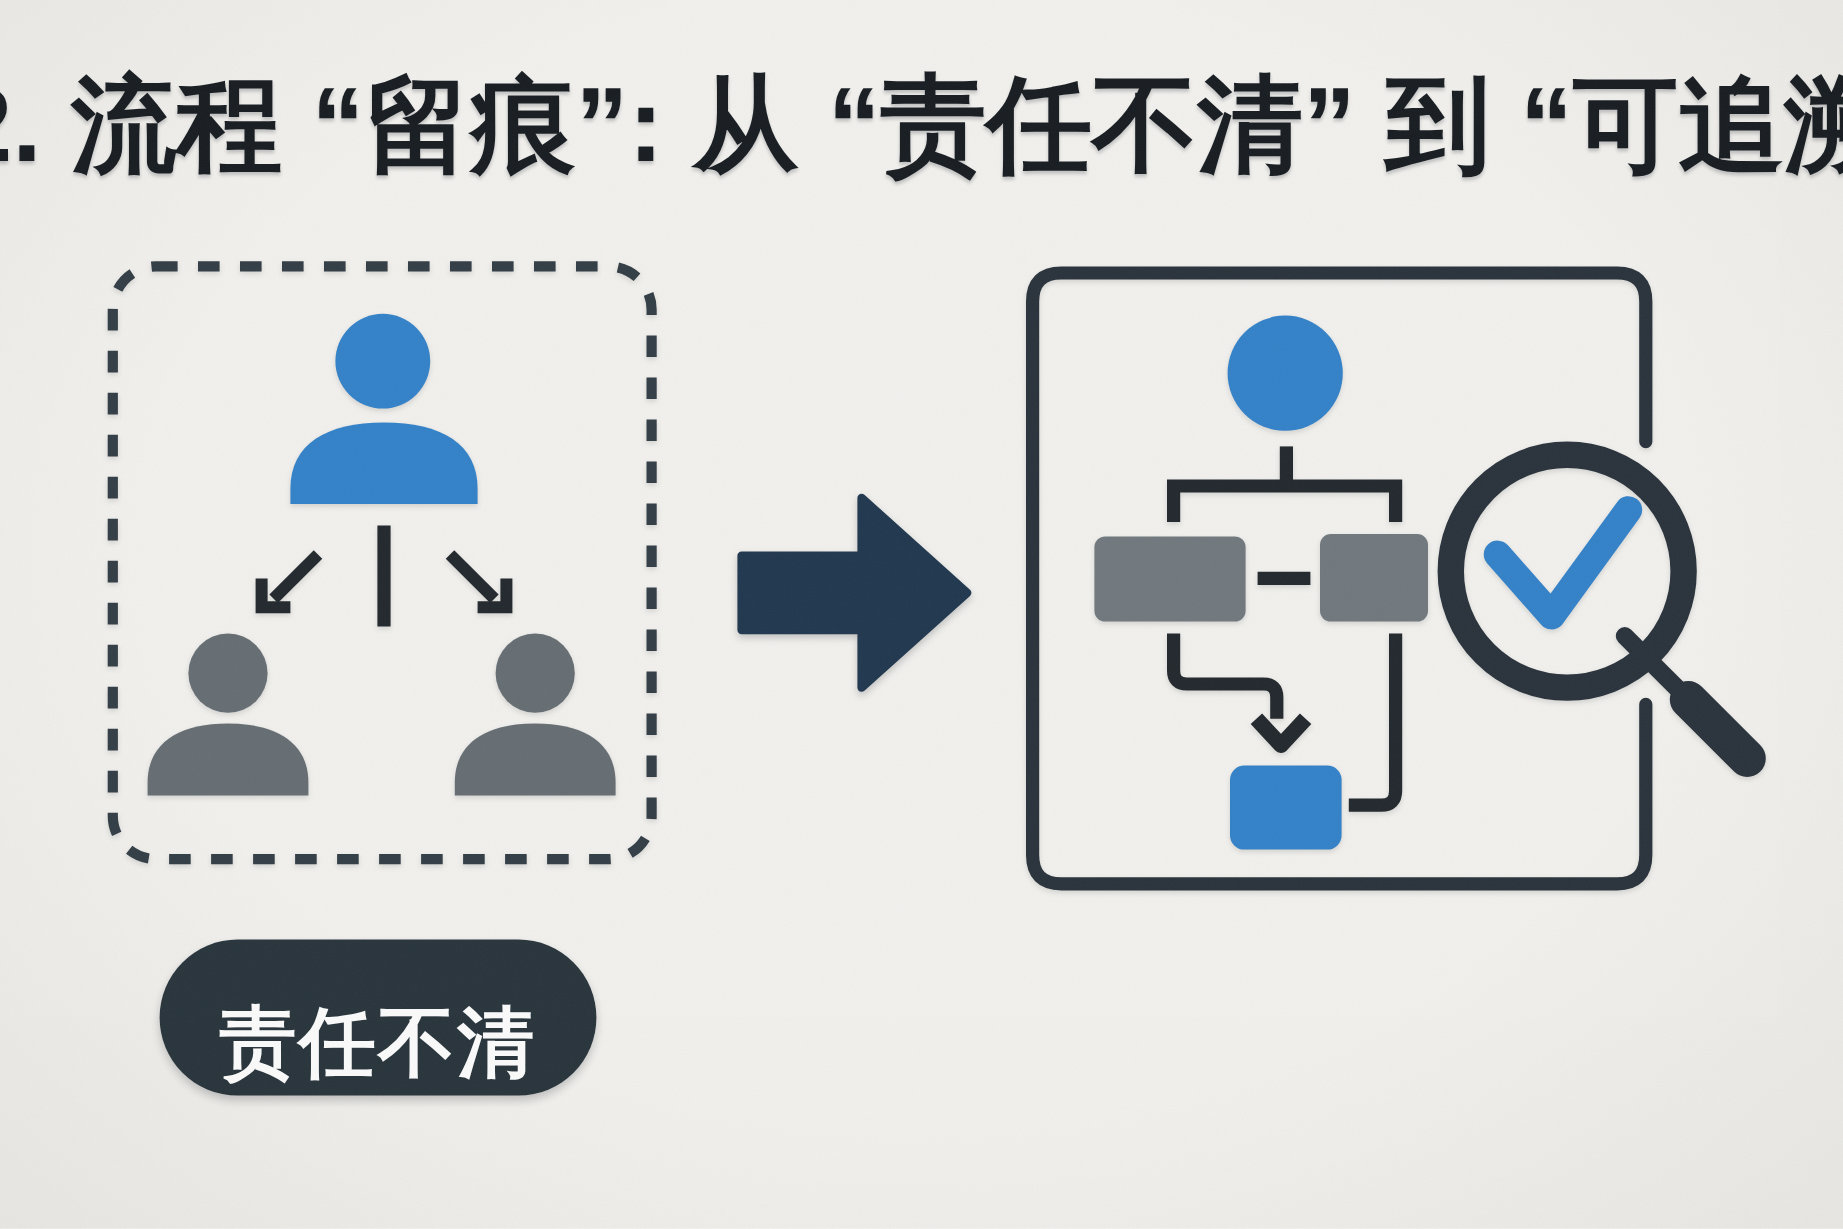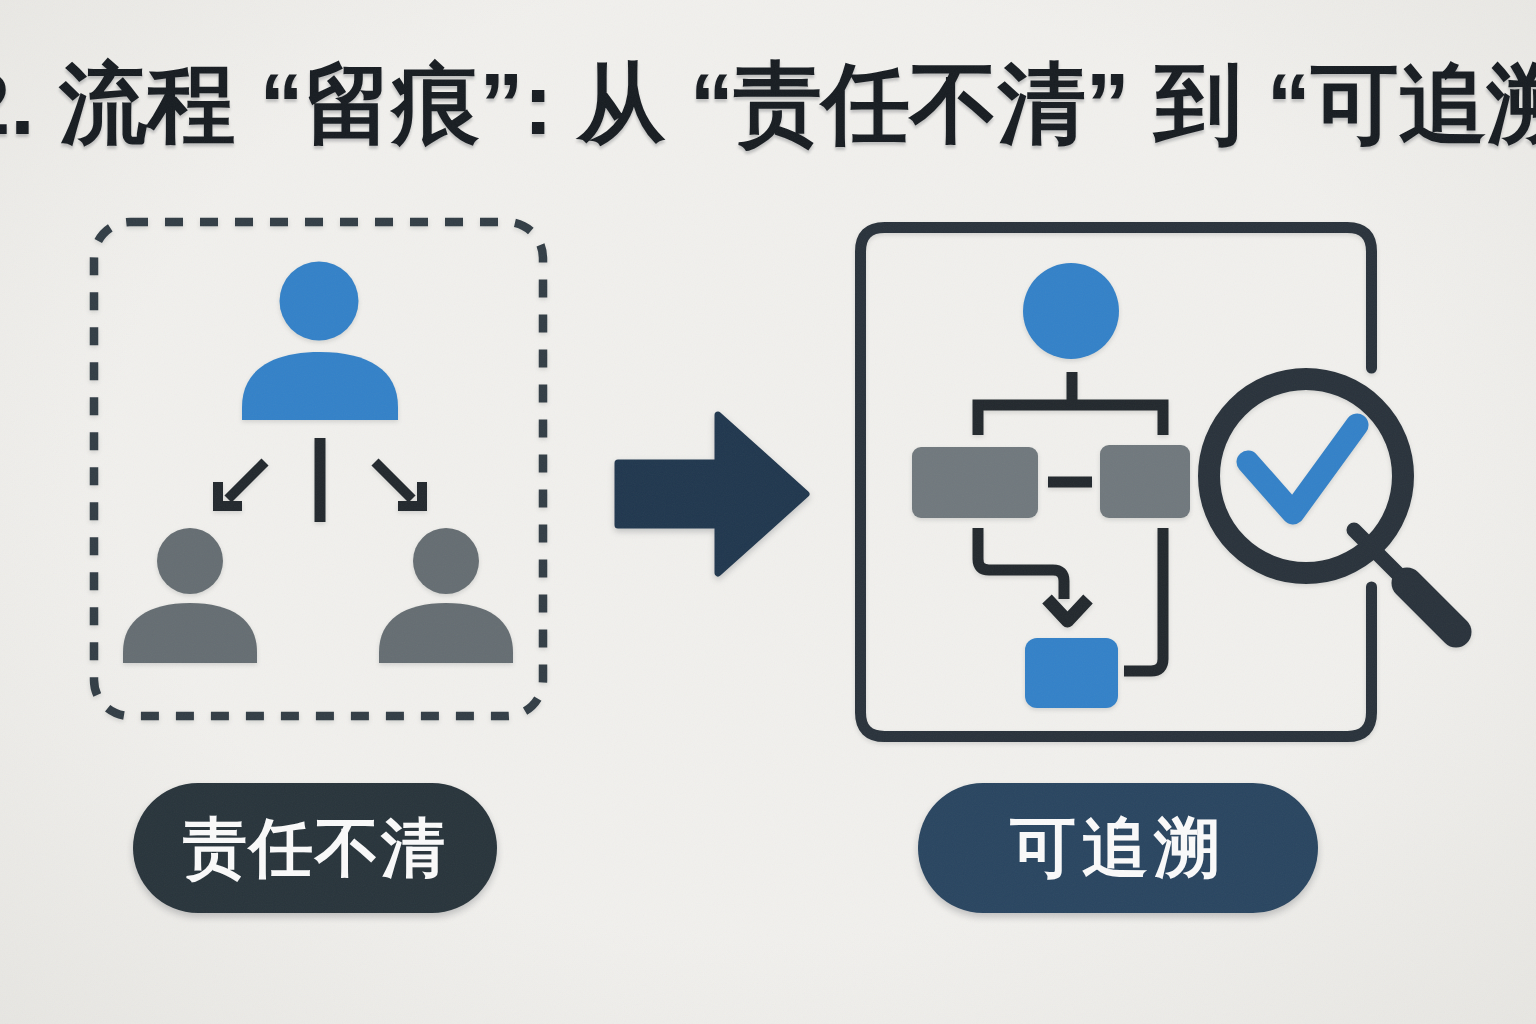--- a/index.html
+++ b/index.html
@@ -42,21 +42,21 @@
   .frame-path{stroke:var(--frame);fill:none;stroke-width:11;stroke-linecap:round;}
   .mag{stroke:var(--frame);fill:none;}
   .check{stroke:var(--accent-blue);fill:none;stroke-width:23;stroke-linecap:round;stroke-linejoin:round;}
   .block-arrow{fill:var(--arrow-navy);stroke:var(--arrow-navy);stroke-width:7;stroke-linejoin:round;}
   .pill{
     position:absolute;top:783px;height:130px;border-radius:65px;
     display:flex;align-items:center;justify-content:center;
     color:var(--pill-text);font-weight:900;
     box-shadow:0 4px 7px rgba(20,25,30,.22);
   }
-  .pill-left{left:133px;width:364px;background:var(--pill-left-bg);font-size:64px;letter-spacing:2px;}
+  .pill-left{left:133px;width:364px;background:var(--pill-left-bg);font-size:64px;letter-spacing:2px;align-items:flex-end;}
   .pill-right{left:918px;width:400px;background:var(--pill-right-bg);font-size:66px;letter-spacing:6px;}
   .texture{left:0;top:0;pointer-events:none;opacity:.05;}
 </style>
 </head>
 <body>
 
 <div class="canvas">
 
   <div class="title">2. 流程 “留痕”: 从 “责任不清” 到 “可追溯</div>
 
@@ -105,23 +105,20 @@
       <circle class="mag" cx="476" cy="276" r="97" stroke-width="22"></circle>
       <polyline class="check" points="418,262 463,313 527,225"></polyline>
       <line class="mag" x1="524" y1="330" x2="570" y2="376" stroke-width="15" stroke-linecap="round"></line>
       <line class="mag" x1="577" y1="383" x2="626" y2="432" stroke-width="31" stroke-linecap="round"></line>
     </g>
   </svg>
 
   <div class="pill pill-left">
     <span>责任不清</span>
   </div>
-  <div class="pill pill-right">
-    <span>可追溯</span>
-  </div>
 
   <svg class="texture" width="1536" height="1024">
     <filter id="grain">
         <feTurbulence type="fractalNoise" baseFrequency="0.9" numOctaves="2"></feTurbulence>
       </filter>
     <rect width="1536" height="1024" filter="url(#grain)"></rect>
   </svg>
 
 </div>
 

